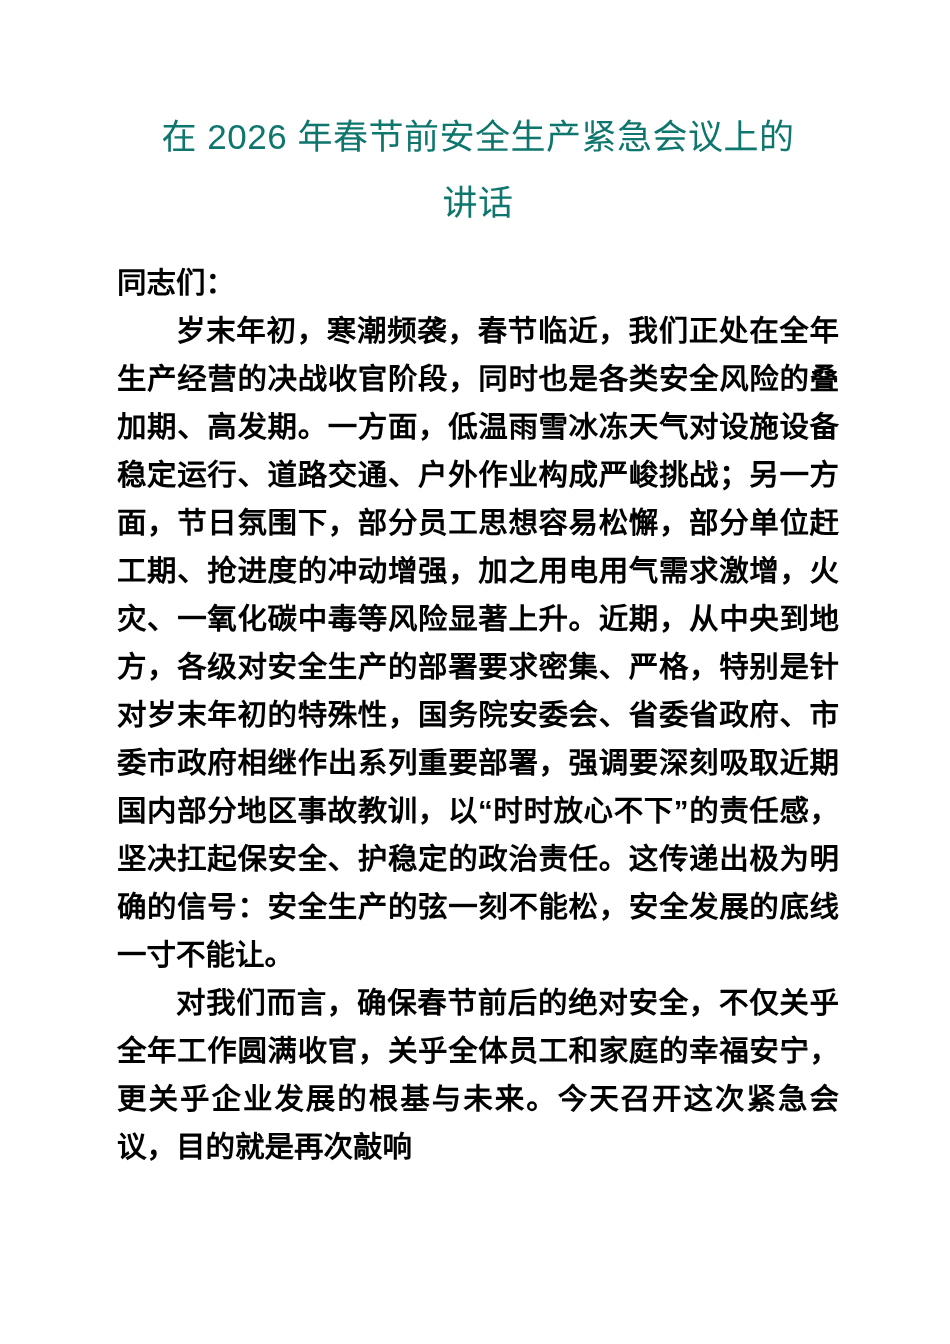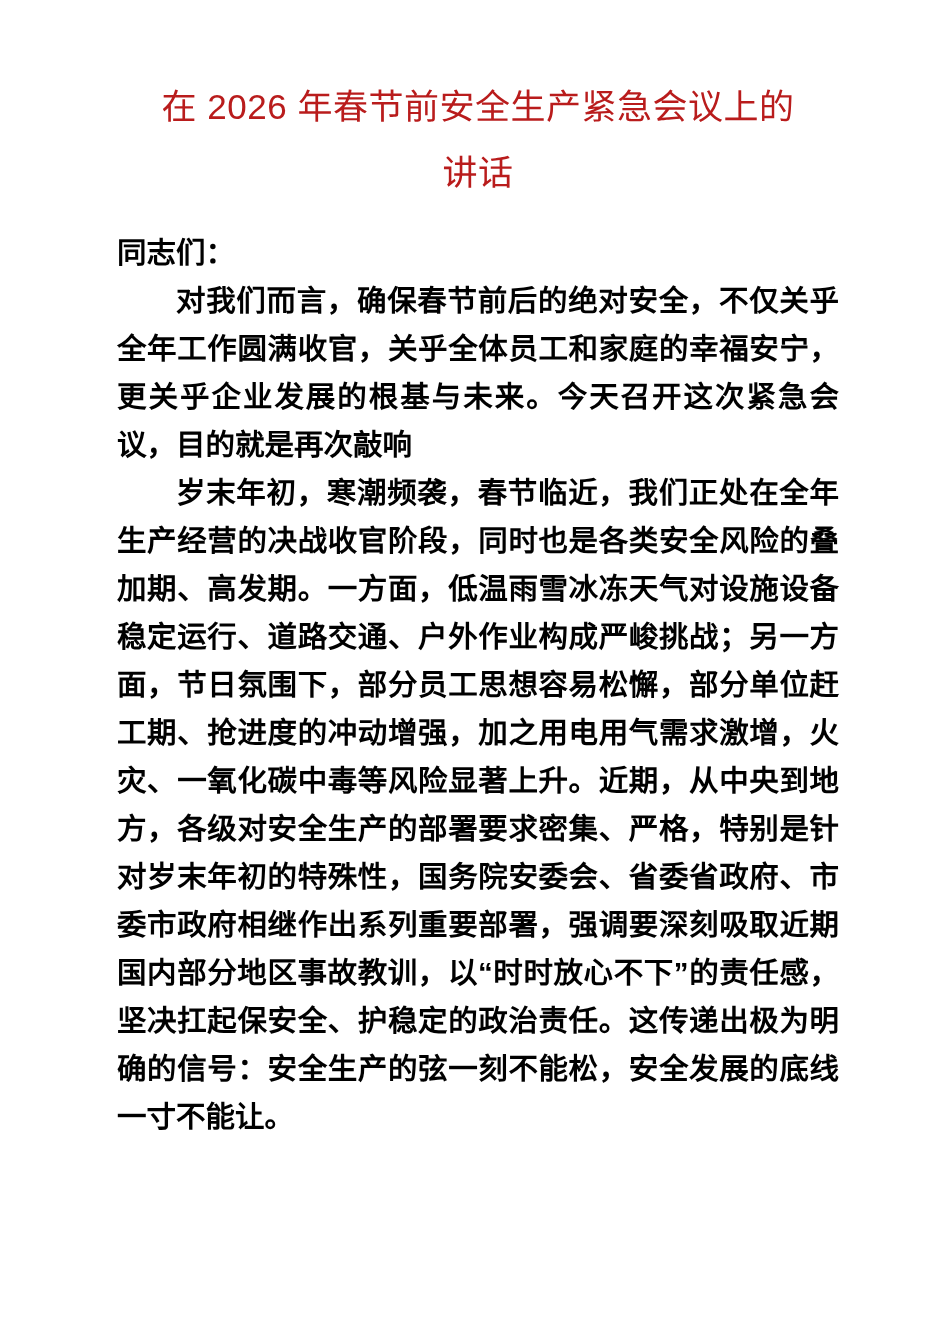--- a/index.html
+++ b/index.html
@@ -17,27 +17,27 @@
     box-sizing: border-box;
   }
   .doc-body {
     position: absolute;
     left: 117px;
     top: 0;
     width: 722px;
   }
   .doc-title {
     margin: 0;
-    padding-top: 74px;
+    padding-top: 104px;
     font-family: "Liberation Sans", "DejaVu Sans", sans-serif;
     font-size: 35px;
     font-weight: 400;
     line-height: 66px;
     text-align: center;
-    color: #b91c1c;
+    color: #0f766e;
     letter-spacing: 0.5px;
   }
   .para {
     margin: 0;
     font-family: "Liberation Sans", "DejaVu Sans", sans-serif;
     font-size: 29.5px;
     font-weight: 700;
     line-height: 48px;
     color: #000000;
     text-align: justify;
@@ -59,18 +59,18 @@
 <div class="page">
   <div class="doc-body">
 
     <h1 class="doc-title">
       <span>在 2026 年春节前安全生产紧急会议上的</span><br>
       <span>讲话</span>
     </h1>
 
     <p class="para salutation">同志们：</p>
 
+    <p class="para indent">岁末年初，寒潮频袭，春节临近，我们正处在全年生产经营的决战收官阶段，同时也是各类安全风险的叠加期、高发期。一方面，低温雨雪冰冻天气对设施设备稳定运行、道路交通、户外作业构成严峻挑战；另一方面，节日氛围下，部分员工思想容易松懈，部分单位赶工期、抢进度的冲动增强，加之用电用气需求激增，火灾、一氧化碳中毒等风险显著上升。近期，从中央到地方，各级对安全生产的部署要求密集、严格，特别是针对岁末年初的特殊性，国务院安委会、省委省政府、市委市政府相继作出系列重要部署，强调要深刻吸取近期国内部分地区事故教训，以“时时放心不下”的责任感，坚决扛起保安全、护稳定的政治责任。这传递出极为明确的信号：安全生产的弦一刻不能松，安全发展的底线一寸不能让。</p>
+
     <p class="para indent">对我们而言，确保春节前后的绝对安全，不仅关乎全年工作圆满收官，关乎全体员工和家庭的幸福安宁，更关乎企业发展的根基与未来。今天召开这次紧急会议，目的就是再次敲响</p>
-
-    <p class="para indent">岁末年初，寒潮频袭，春节临近，我们正处在全年生产经营的决战收官阶段，同时也是各类安全风险的叠加期、高发期。一方面，低温雨雪冰冻天气对设施设备稳定运行、道路交通、户外作业构成严峻挑战；另一方面，节日氛围下，部分员工思想容易松懈，部分单位赶工期、抢进度的冲动增强，加之用电用气需求激增，火灾、一氧化碳中毒等风险显著上升。近期，从中央到地方，各级对安全生产的部署要求密集、严格，特别是针对岁末年初的特殊性，国务院安委会、省委省政府、市委市政府相继作出系列重要部署，强调要深刻吸取近期国内部分地区事故教训，以“时时放心不下”的责任感，坚决扛起保安全、护稳定的政治责任。这传递出极为明确的信号：安全生产的弦一刻不能松，安全发展的底线一寸不能让。</p>
 
   </div>
 </div>
 
 </body></html>

